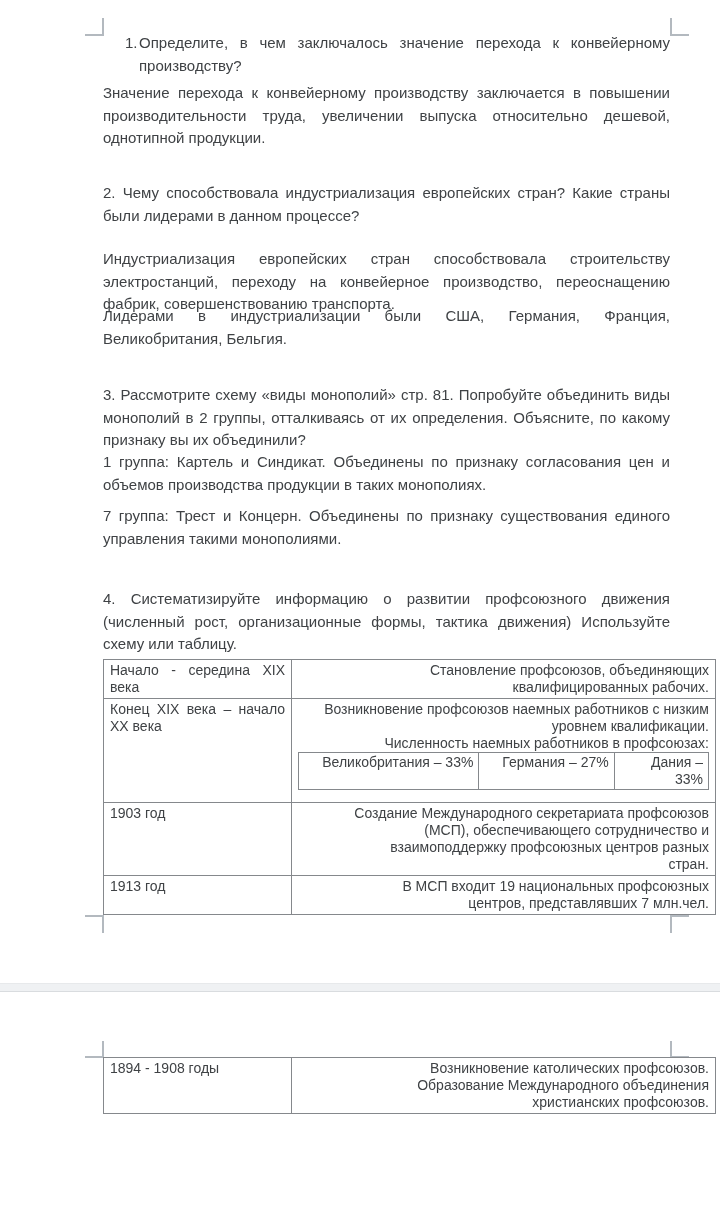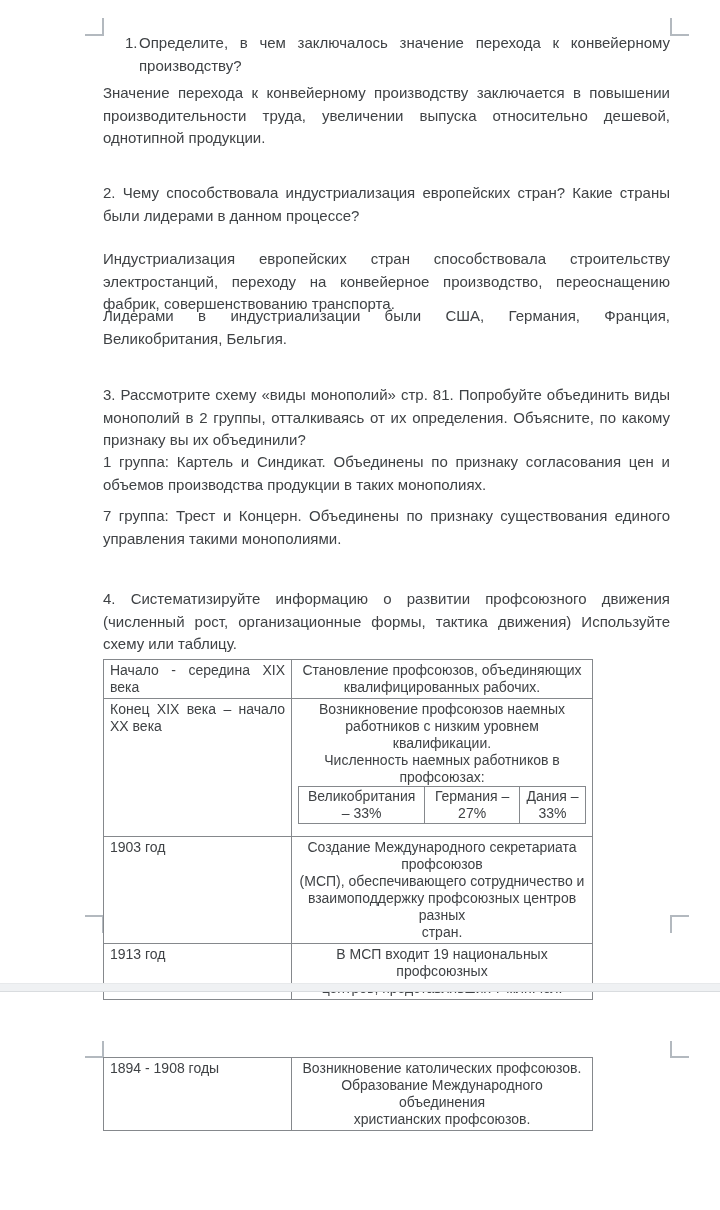--- a/index.html
+++ b/index.html
@@ -21,34 +21,34 @@
     line-height: 22.6px;
     text-align: justify;
     color: #3f4245;
   }
   .list-block { padding-left: 36px; box-sizing: border-box; }
   .list-num { position: absolute; left: 22px; top: 0; }
   
   table.doc-table {
     position: absolute;
     left: 103px;
-    width: 490px;
+    width: 613px;
     border-collapse: collapse;
     table-layout: fixed;
     font-size: 14px;
     line-height: 17px;
     color: #3f4245;
   }
   table.doc-table td {
     border: 1px solid #85888c;
     vertical-align: top;
     padding: 2px 6px 2px 6px;
   }
   td.period-cell { width: 175px; text-align: justify; }
-  td.desc-cell { text-align: center; }
+  td.desc-cell { text-align: right; }
   table.inner-table {
     width: 100%;
     border-collapse: collapse;
     margin: 0 12px 10px 0;
     font-size: 14px;
     line-height: 17px;
   }
   table.inner-table td {
     border: 1px solid #85888c;
     vertical-align: top;

